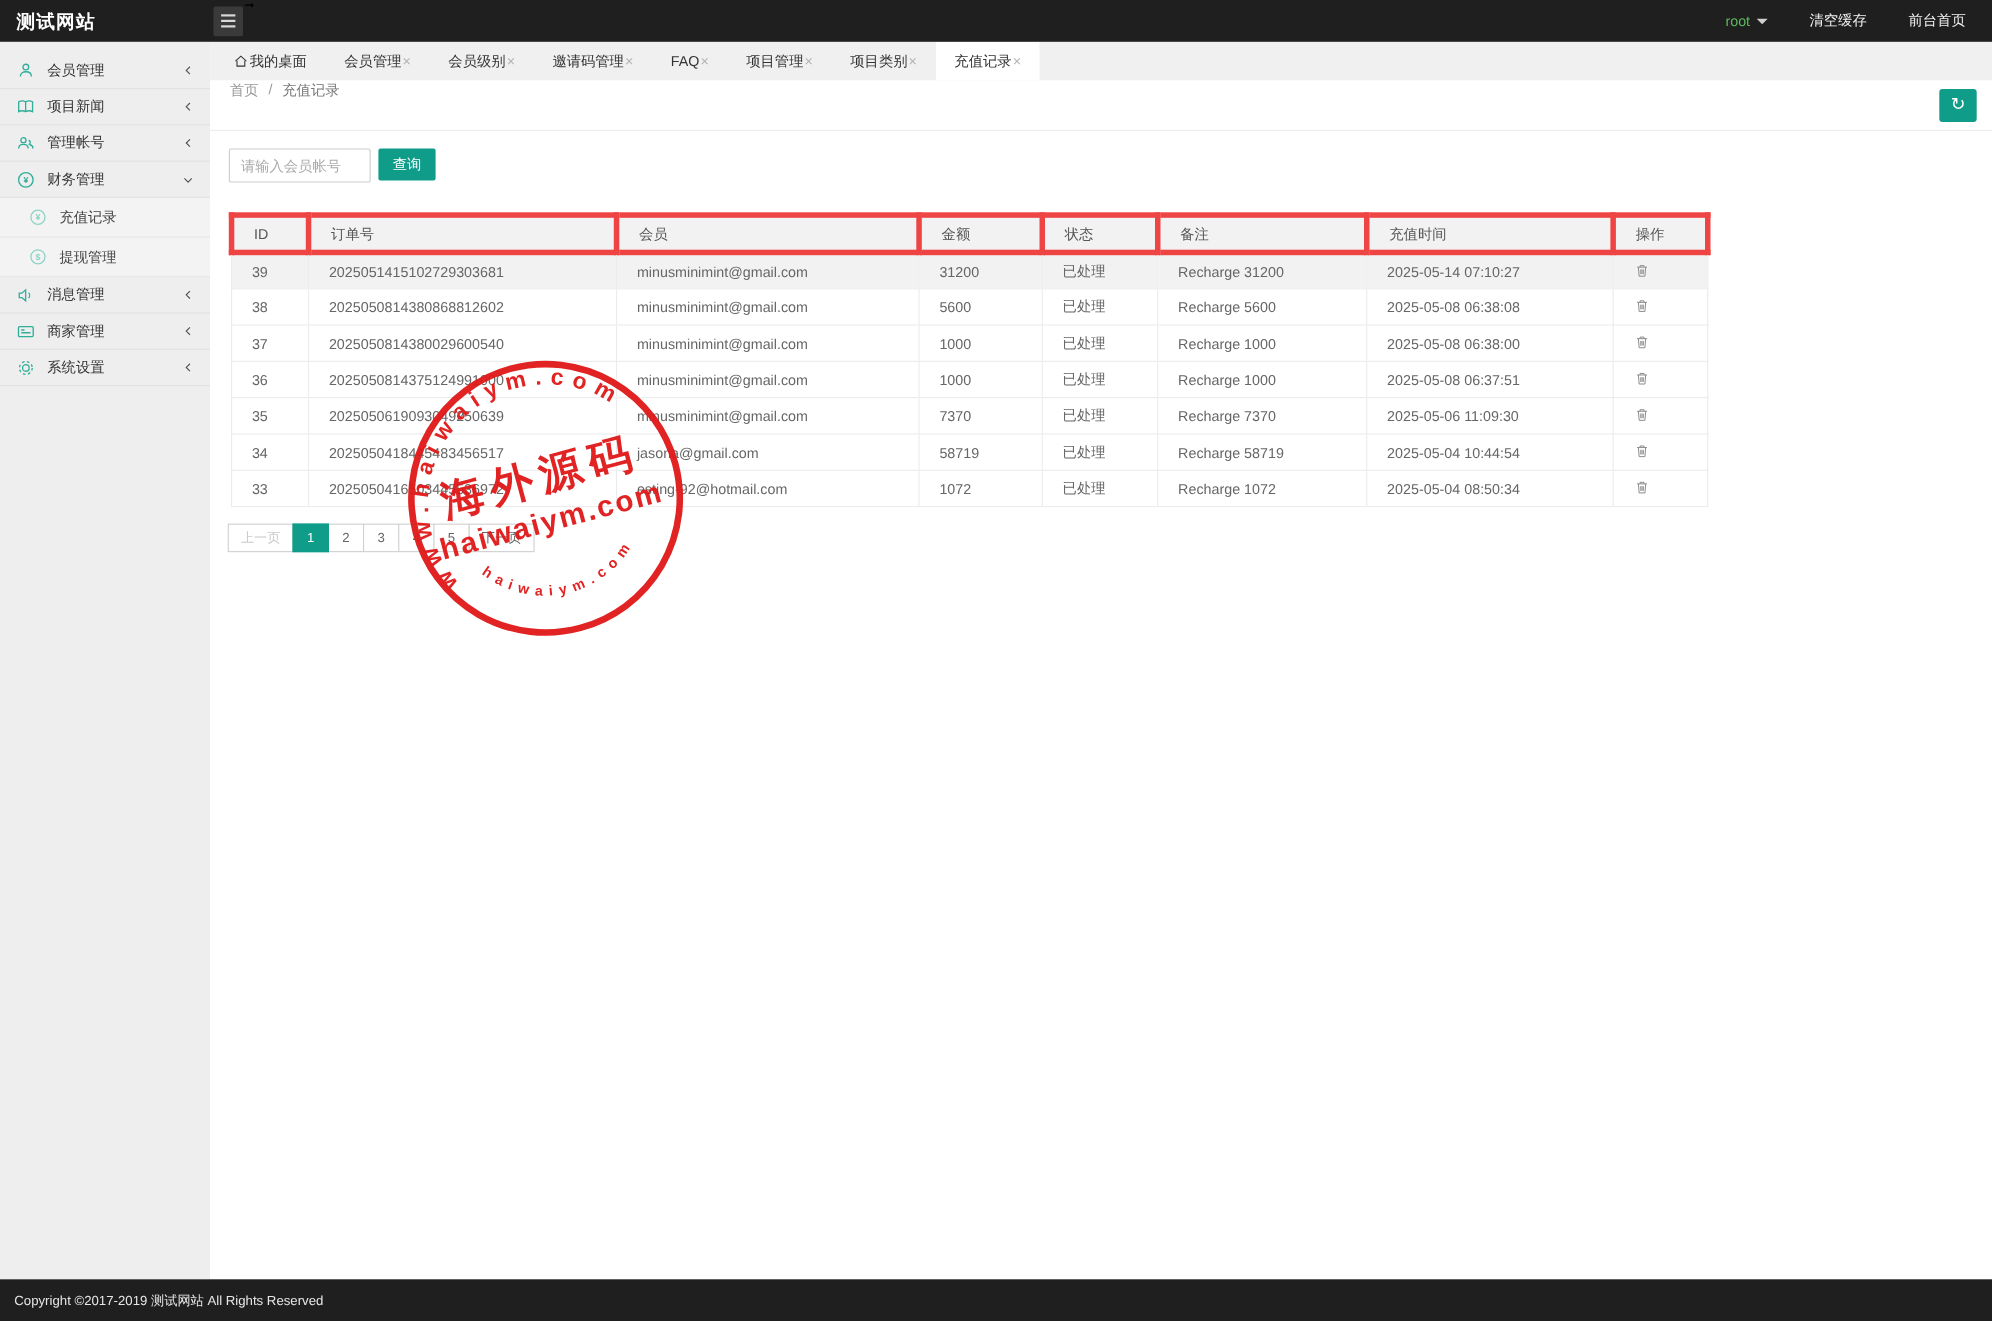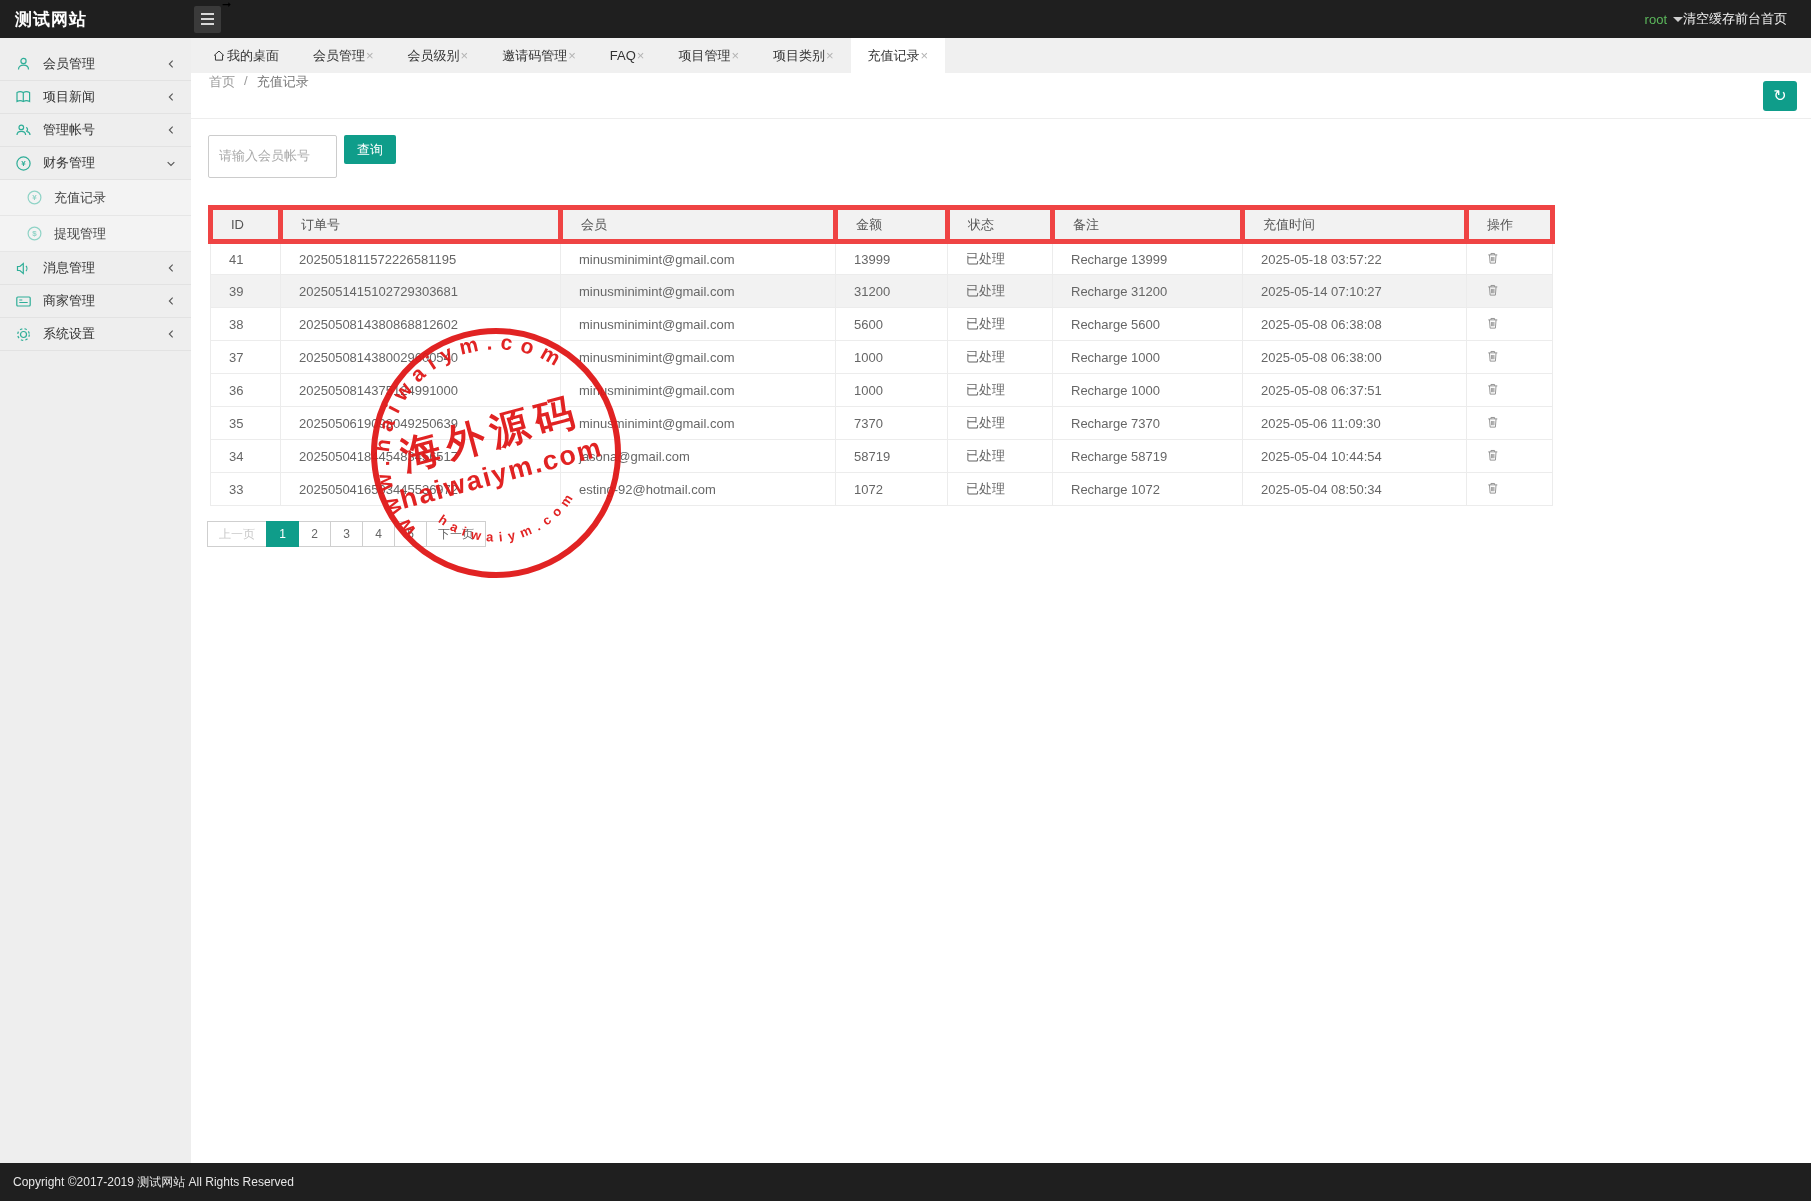--- a/index.html
+++ b/index.html
@@ -12,21 +12,21 @@
 
   
   .topbar { position:absolute; top:0; left:0; right:0; height:38px; background:var(--topbar-bg);
             display:flex; align-items:center; color:#fff; z-index:5; }
   .brand { width:191px; padding-left:15px; font-size:17px; font-weight:bold; letter-spacing:1px; }
   .hamburger { width:27px; height:27px; background:#3a3a3a; border:none; border-radius:2px;
                display:flex; flex-direction:column; justify-content:center; align-items:center; gap:3px;
                margin-left:3px; cursor:pointer; }
   .hamburger i { display:block; width:13px; height:2px; background:#d8d8d8; }
   .cursor-arrow { position:absolute; left:222px; top:-2px; color:#000; font-size:11px; }
-  .topbar-right { margin-left:auto; display:flex; align-items:center; padding-right:24px; font-size:13px; }
+  .topbar-right { margin-left:auto; display:flex; align-items:center; gap:38px; padding-right:24px; font-size:13px; }
   .topbar-right .link { color:#f2f2f2; cursor:pointer; }
   .user-toggle { color:var(--root-green); cursor:pointer; display:flex; align-items:center; gap:6px; }
   .caret-down { width:0; height:0; border-left:5px solid transparent; border-right:5px solid transparent;
                 border-top:5px solid #cfcfcf; display:inline-block; }
 
   
   .sidebar { position:absolute; top:38px; left:0; bottom:38px; width:191px; background:var(--sidebar-bg);
              padding-top:10px; font-size:13px; color:#333; }
   .menu-item { height:33px; display:flex; align-items:center; padding:0 15px; cursor:pointer;
                border-bottom:1px solid #e2e2e2; }
@@ -50,22 +50,22 @@
   .tab .home-ic svg { stroke:#333; fill:none; stroke-width:1.2; }
 
   .breadcrumb-row { height:46px; display:flex; align-items:flex-start; padding:0 18px; border-bottom:1px solid #ededed; position:relative; }
   .breadcrumb { font-size:13px; color:#999; display:flex; gap:9px; }
   .breadcrumb .current { color:#777; }
   .refresh-btn { position:absolute; right:14px; top:8px; width:34px; height:30px; background:var(--accent);
                  border:none; border-radius:3px; color:#fff; font-size:16px; line-height:1; cursor:pointer; }
 
   .content { padding:16px 17px; }
   .search-row { display:flex; gap:7px; margin-bottom:27px; }
-  .search-input { width:129px; height:43px; border:1px solid #ccc; border-radius:2px; padding:0 10px;
-                  font-size:13px; color:#333; font-family:Liberation Mono, monospace; outline:none; }
+  .search-input { width:129px; height:31px; border:1px solid #ccc; border-radius:2px; padding:0 10px;
+                  font-size:13px; color:#333; font-family:Liberation Sans, sans-serif; outline:none; }
   .search-input::placeholder { color:#aaa; }
   .query-btn { height:29px; padding:0 13px; background:var(--accent); border:none; border-radius:2px;
                color:#fff; font-size:13px; cursor:pointer; font-family:"Liberation Sans",sans-serif; }
 
   table.records { border-collapse:collapse; table-layout:fixed; width:1342px; font-size:13px; color:#666; }
   table.records col:nth-child(1){width:70px;}  table.records col:nth-child(2){width:280px;}
   table.records col:nth-child(3){width:275px;} table.records col:nth-child(4){width:112px;}
   table.records col:nth-child(5){width:105px;} table.records col:nth-child(6){width:190px;}
   table.records col:nth-child(7){width:224px;} table.records col:nth-child(8){width:86px;}
   table.records th { background:#f2f2f2; font-weight:normal; color:#555; text-align:left;
@@ -310,36 +310,20 @@
               <th>订单号</th>
               <th>会员</th>
               <th>金额</th>
               <th>状态</th>
               <th>备注</th>
               <th>充值时间</th>
               <th>操作</th>
             </tr>
           </thead>
         <tbody id="tbody">
-            <tr>
-              <td>41</td>
-              <td>2025051811572226581195</td>
-              <td>minusminimint@gmail.com</td>
-              <td>13999</td>
-              <td>已处理</td>
-              <td>Recharge 13999</td>
-              <td>2025-05-18 03:57:22</td>
-              <td>
-                <button class="trash-btn">
-                  <svg width="14" height="14" viewBox="0 0 17 17" class="lineicon">
-                    <path d="M1.5 3.5h11M4.8 3.5V1.8h4.4v1.7M3 3.5l.8 10h6.4l.8-10M5.6 6v5.2M7 6v5.2M8.4 6v5.2"></path>
-                  </svg>
-                </button>
-              </td>
-            </tr>
             <tr class="hl">
               <td>39</td>
               <td>2025051415102729303681</td>
               <td>minusminimint@gmail.com</td>
               <td>31200</td>
               <td>已处理</td>
               <td>Recharge 31200</td>
               <td>2025-05-14 07:10:27</td>
               <td>
                 <button class="trash-btn">

